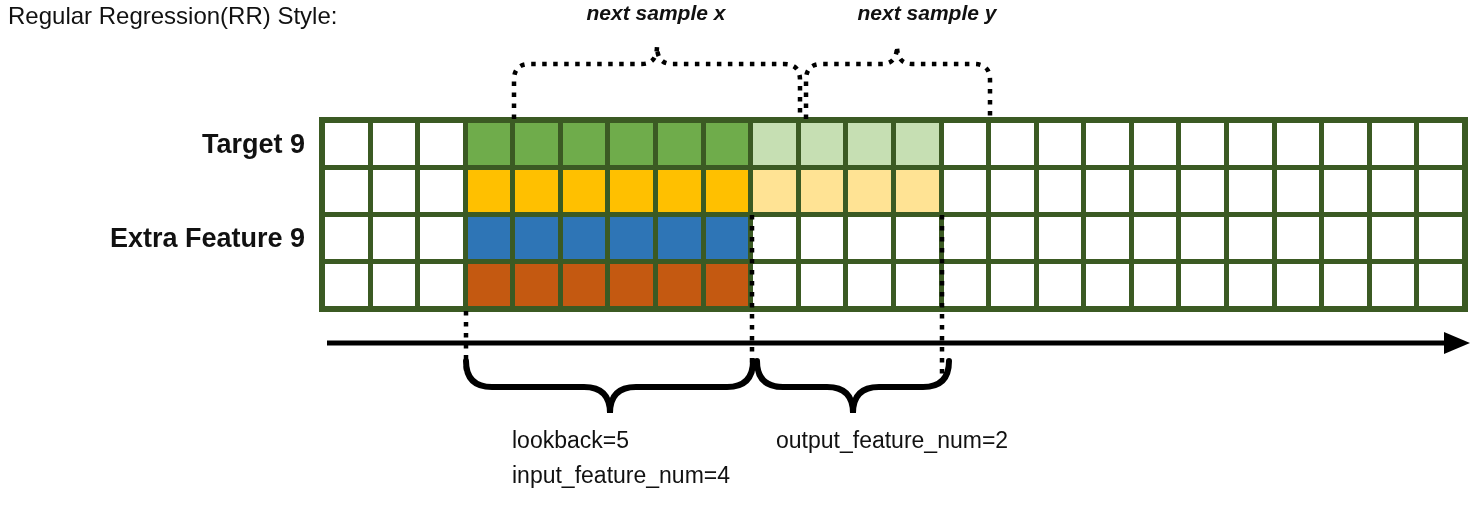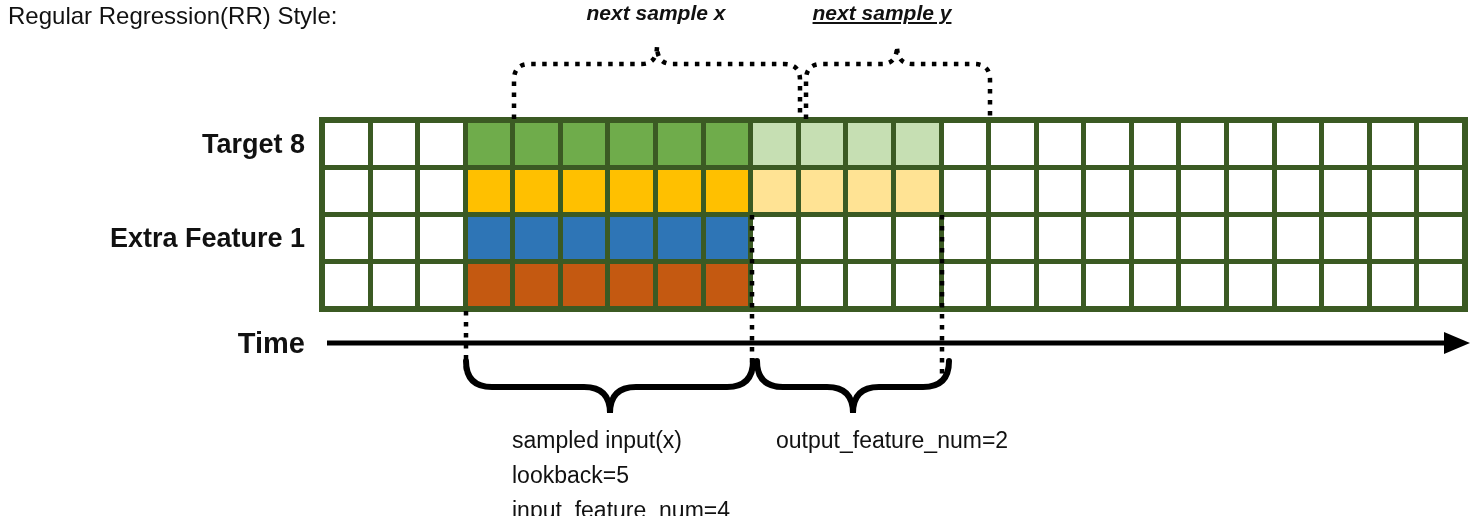--- a/index.html
+++ b/index.html
@@ -9,21 +9,21 @@
   }
   .title {
     position:absolute; left:8px; top:2px;
     font-size:24px; font-weight:normal; white-space:nowrap;
   }
   .next-label {
     position:absolute; top:1px; transform:translateX(-50%);
     font-style:italic; font-weight:600; font-size:21px; white-space:nowrap;
   }
   .next-label.x { left:656px; }
-  .next-label.y { left:882px;text-decoration:underline; }
+  .next-label.y { left:927px; }
   .grid {
     position:absolute; left:319px; top:117px; width:1149px; height:195px;
     box-sizing:border-box; border:6px solid #3B5A23; background:#3B5A23;
     display:grid; grid-template-columns:repeat(24,1fr);
     grid-template-rows:repeat(4,1fr); gap:5px;
   }
   .cell { background:#ffffff; }
   .row-label {
     position:absolute; left:0; width:305px; text-align:right;
     font-weight:bold; font-size:27px; line-height:32px; white-space:nowrap;
@@ -47,22 +47,22 @@
 </head>
 <body>
 
 <div class="canvas">
 
   <div class="title">Regular Regression(RR) Style:</div>
 
   <div class="next-label x">next sample x</div>
   <div class="next-label y">next sample y</div>
 
-  <div class="row-label" style="top:128px">Target 8</div>
-  <div class="row-label" style="top:222px">Extra Feature 1</div>
+  <div class="row-label" style="top:128px">Target 9</div>
+  <div class="row-label" style="top:222px">Extra Feature 9</div>
 
   <div class="grid" id="grid">
       <div class="cell" style="background: rgb(255, 255, 255);"></div>
       <div class="cell" style="background: rgb(255, 255, 255);"></div>
       <div class="cell" style="background: rgb(255, 255, 255);"></div>
       <div class="cell" style="background: rgb(111, 172, 75);"></div>
       <div class="cell" style="background: rgb(111, 172, 75);"></div>
       <div class="cell" style="background: rgb(111, 172, 75);"></div>
       <div class="cell" style="background: rgb(111, 172, 75);"></div>
       <div class="cell" style="background: rgb(111, 172, 75);"></div>
@@ -149,21 +149,20 @@
       <div class="cell" style="background: rgb(255, 255, 255);"></div>
       <div class="cell" style="background: rgb(255, 255, 255);"></div>
       <div class="cell" style="background: rgb(255, 255, 255);"></div>
       <div class="cell" style="background: rgb(255, 255, 255);"></div>
       <div class="cell" style="background: rgb(255, 255, 255);"></div>
       <div class="cell" style="background: rgb(255, 255, 255);"></div>
       <div class="cell" style="background: rgb(255, 255, 255);"></div>
       <div class="cell" style="background: rgb(255, 255, 255);"></div>
     </div>
 
-  <div class="time-label">Time</div>
 
   <svg class="overlay" viewBox="0 0 1476 516" xmlns="http://www.w3.org/2000/svg">
 
     <g>
       <line x1="327" y1="343" x2="1446" y2="343" stroke="#000" stroke-width="5"></line>
       <polygon points="1444,332 1470,343 1444,354" fill="#000"></polygon>
     </g>
 
     <path d="M 514 119 L 514 80 Q 514 64 530 64 L 642 64 Q 657 64 657 46 Q 657 64 672 64 L 784 64 Q 800 64 800 80 L 800 119" fill="none" stroke="#000" stroke-width="4.5" stroke-dasharray="4.5 6.5"></path>
 
@@ -172,21 +171,20 @@
     <line x1="466" y1="311" x2="466" y2="377" stroke="#000" stroke-width="4.5" stroke-dasharray="4.5 6.5"></line>
     <line x1="752" y1="215" x2="752" y2="377" stroke="#000" stroke-width="4.5" stroke-dasharray="4.5 6.5"></line>
     <line x1="942" y1="215" x2="942" y2="377" stroke="#000" stroke-width="4.5" stroke-dasharray="4.5 6.5"></line>
 
     <path d="M 466 361 Q 466 387 492 387 L 584 387 Q 610 387 610 413 Q 610 387 636 387 L 727 387 Q 753 387 753 361" fill="none" stroke="#000" stroke-width="6" stroke-linecap="round"></path>
 
     <path d="M 757 361 Q 757 387 783 387 L 827 387 Q 853 387 853 413 Q 853 387 879 387 L 923 387 Q 949 387 949 361" fill="none" stroke="#000" stroke-width="6" stroke-linecap="round"></path>
   </svg>
 
   <div class="anno input">
-    <div>sampled input(x)</div>
     <div>lookback=5</div>
     <div>input_feature_num=4</div>
   </div>
   <div class="anno output">
     <div>output_feature_num=2</div>
   </div>
 
 </div>
 
 </body></html>

